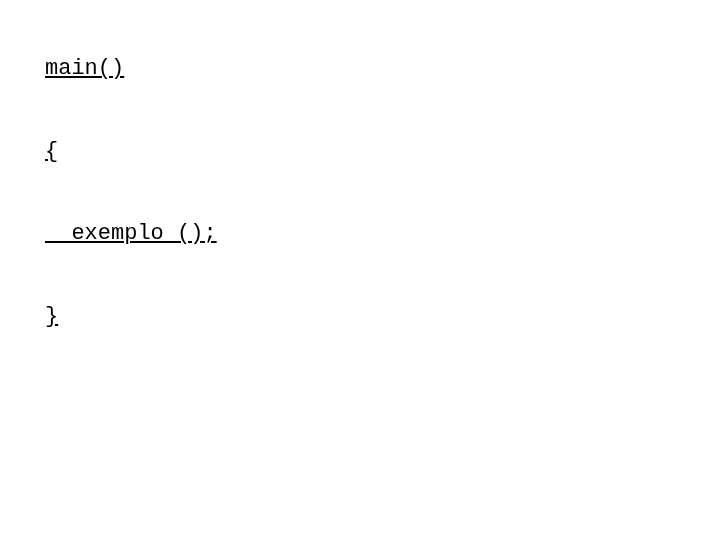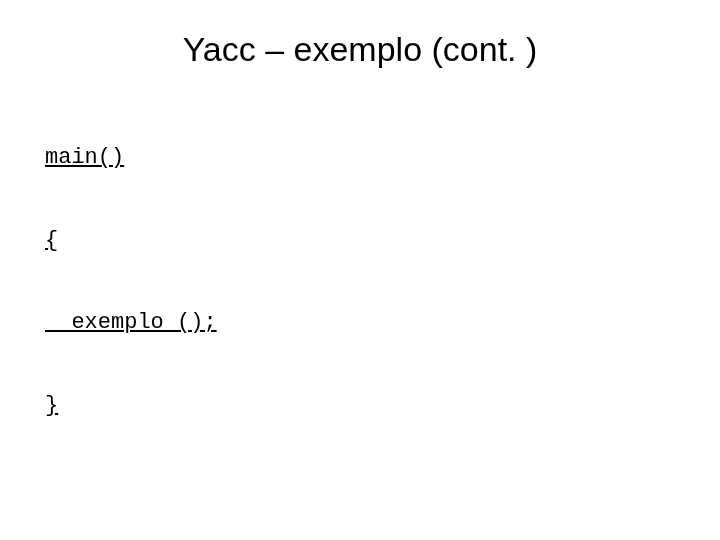--- a/index.html
+++ b/index.html
@@ -40,21 +40,20 @@
       text-decoration: underline;
     }
     .gap {
       height: 24px;
     }
   </style>
 </head>
 <body>
 
 <div class="slide">
-  <div class="title">Yacc – exemplo (cont. )</div>
   <div class="code-block">
     <span class="code-line">main()</span>
     <span class="code-line">{</span>
     <span class="code-line">  exemplo ();</span>
     <span class="code-line">}</span>
     <div class="gap"></div>
     
     
     
     

